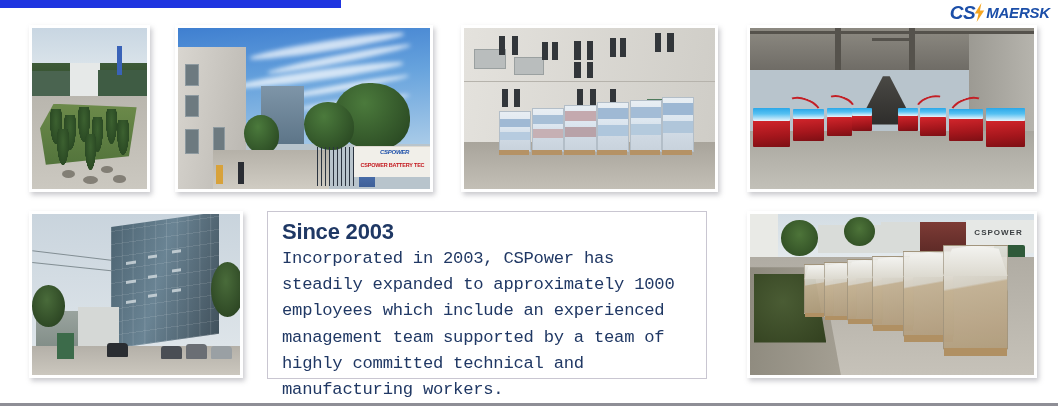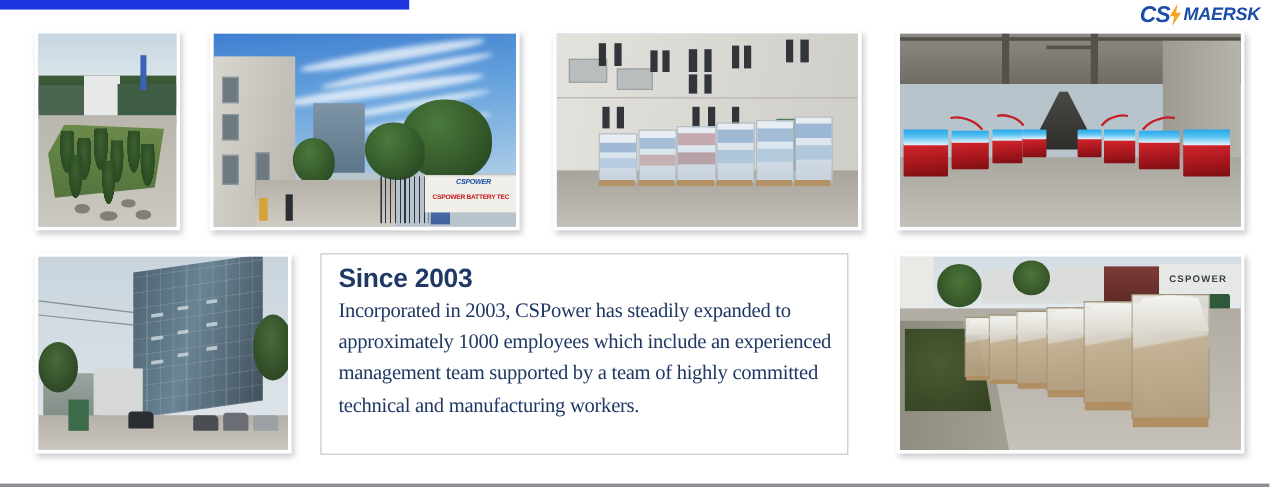--- a/index.html
+++ b/index.html
@@ -395,21 +395,21 @@
   #since-heading {
     font-family: "Liberation Sans", sans-serif;
     font-weight: bold;
     font-size: 22px;
     color: #1f3864;
     line-height: 1.1;
     margin: 0 0 2px 0;
     letter-spacing: -0.2px;
   }
   #body-paragraph {
-    font-family: Liberation Serif, serif;
+    font-family: Liberation Mono, monospace;
     font-size: 17.2px;
     color: #203864;
     line-height: 1.52;
     margin: 0;
     letter-spacing: -0.25px;
   }
 </style>
 </head>
 <body>
 

